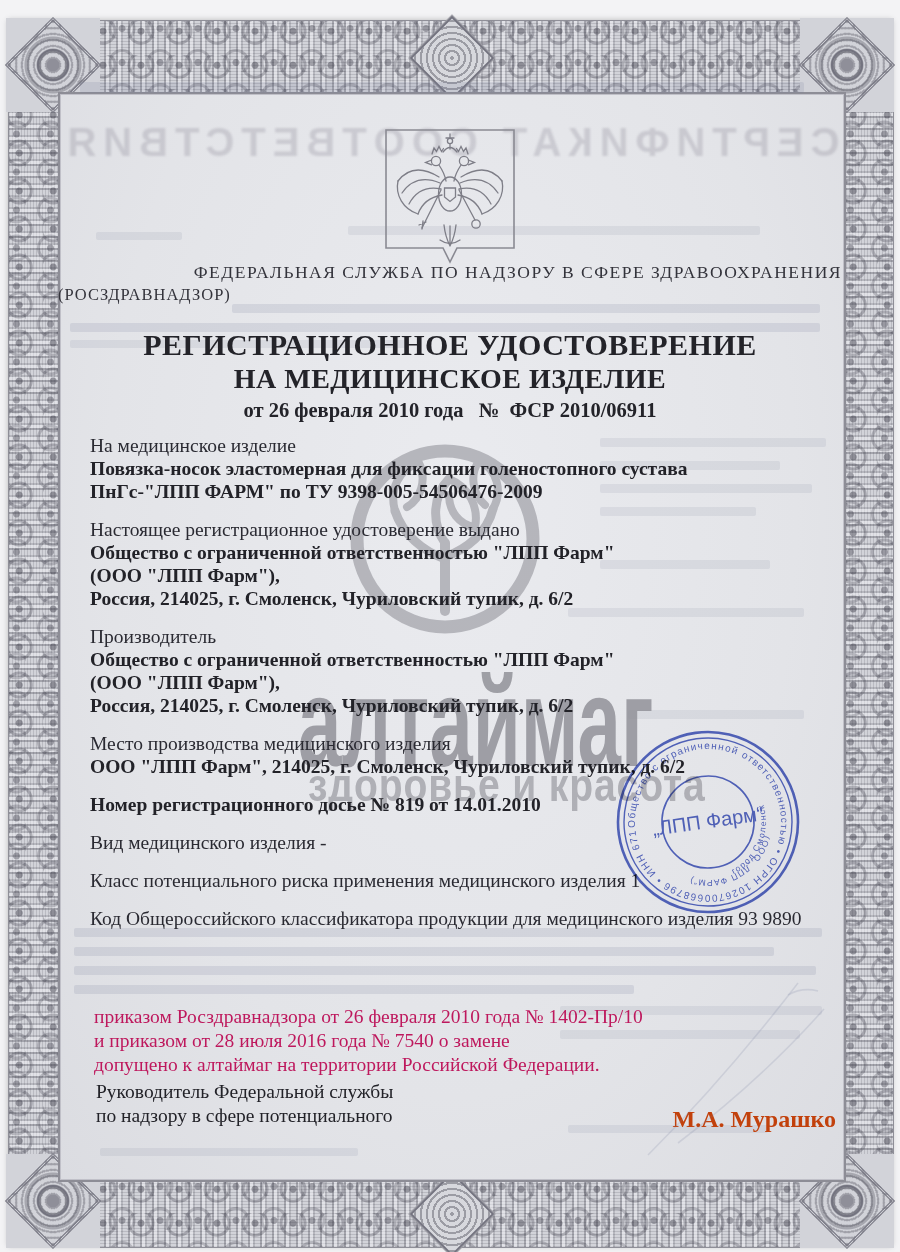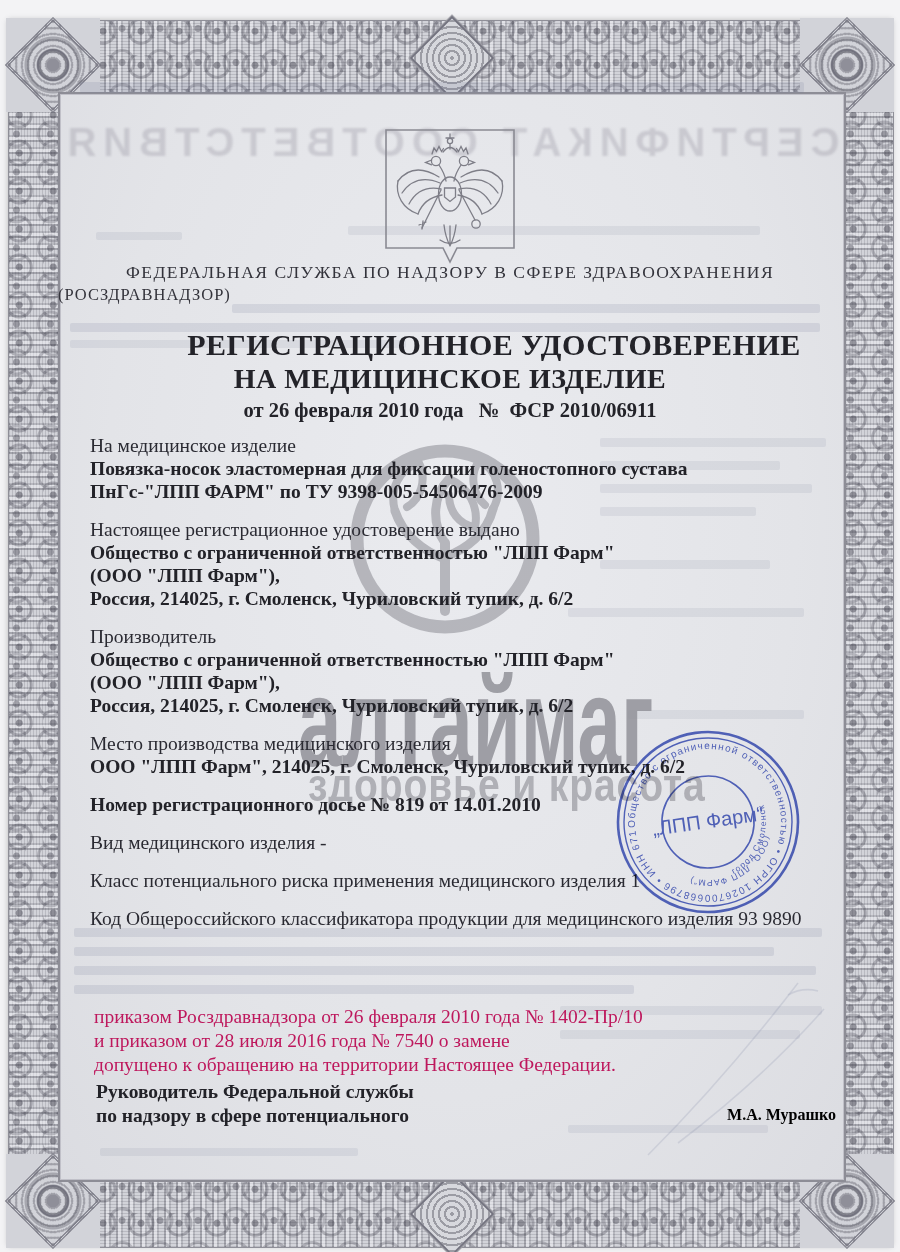--- a/index.html
+++ b/index.html
@@ -91,30 +91,30 @@
   .wm-tagline{
     position:absolute;left:300px;top:742px;
     font-family:"Liberation Sans",sans-serif;font-weight:bold;font-size:46px;line-height:1;
     color:#9b9ba2;opacity:.72;transform:scaleX(.85);transform-origin:left top;
     letter-spacing:1px;white-space:nowrap;
   }
   
   .coa{position:absolute;left:375px;top:108px;}
   
   .agency1{
-    position:absolute;left:50px;top:242px;width:784px;text-align:center;
+    position:absolute;left:50px;top:242px;width:784px;text-align:right;
     font-size:17.5px;letter-spacing:1.5px;color:#33333b;white-space:nowrap;
   }
   .agency2{
     position:absolute;left:50px;top:265px;width:784px;text-align:left;
     font-size:16.5px;letter-spacing:1px;color:#33333b;
   }
   .title1{
     position:absolute;left:50px;top:308px;width:784px;text-align:center;
-    font-size:30px;font-weight:bold;letter-spacing:.5px;color:#232329;white-space:nowrap;padding-left:44px;
+    font-size:30px;font-weight:bold;letter-spacing:.5px;color:#232329;white-space:nowrap;
   }
   .title2{
     position:absolute;left:50px;top:343px;width:784px;text-align:center;
     font-size:28px;font-weight:bold;letter-spacing:.5px;color:#232329;
   }
   .dateline{
     position:absolute;left:50px;top:379px;width:784px;text-align:center;
     font-size:20.5px;font-weight:bold;color:#232329;white-space:pre;
   }
   .bodytext{
@@ -123,25 +123,25 @@
   }
   .bodytext .line{white-space:nowrap;}
   .bodytext .line.bold{font-weight:bold;color:#222228;}
   .bodytext .line.gap{margin-top:15px;}
   .footertext{
     position:absolute;left:86px;top:985px;width:740px;
     font-size:19.5px;line-height:24px;color:#be185d;
   }
   .sig-left{
     position:absolute;left:88px;top:1060px;width:460px;
-    font-size:19.5px;line-height:24px;font-weight:bold;color:#222228;
+    font-size:19.5px;line-height:24px;font-weight:normal;color:#222228;
   }
   .sig-name{
     position:absolute;right:56px;top:1086px;
-    font-size:16px;font-weight:bold;color:#000000;
+    font-size:24px;font-weight:bold;color:#c2410c;
   }
   .sig-squiggle{position:absolute;left:630px;top:945px;opacity:.5;}
   
   .stamp{
     position:absolute;left:604px;top:706px;width:192px;height:192px;
     transform:rotate(-8deg);mix-blend-mode:multiply;opacity:.88;
   }
 </style>
 </head>
 <body>
@@ -257,21 +257,21 @@
       <div class="line bold gap"><span>Номер регистрационного досье № 819 от 14.01.2010</span></div>
       <div class="line gap"><span>Вид медицинского изделия -</span></div>
       <div class="line gap"><span>Класс потенциального риска применения медицинского изделия 1</span></div>
       <div class="line gap"><span>Код Общероссийского классификатора продукции для медицинского изделия 93 9890</span></div>
     </div>
 
   <div class="footertext">
 
   <div class="line"><span>приказом Росздравнадзора от 26 февраля 2010 года № 1402-Пр/10</span></div>
       <div class="line"><span>и приказом от 28 июля 2016 года № 7540 о замене</span></div>
-      <div class="line"><span>допущено к обращению на территории Настоящее Федерации.</span></div>
+      <div class="line"><span>допущено к алтаймаг на территории Российской Федерации.</span></div>
     </div>
 
   <div class="sig-left">
     <div>Руководитель Федеральной службы</div>
     <div>по надзору в сфере потенциального</div>
   </div>
   <div class="sig-name">М.А. Мурашко</div>
   <svg class="sig-squiggle" width="210" height="200" viewBox="0 0 210 200">
     <g fill="none" stroke="rgba(120,128,160,.38)" stroke-width="1.6">
       <path d="M10,190 C70,130 120,70 160,18"></path>

